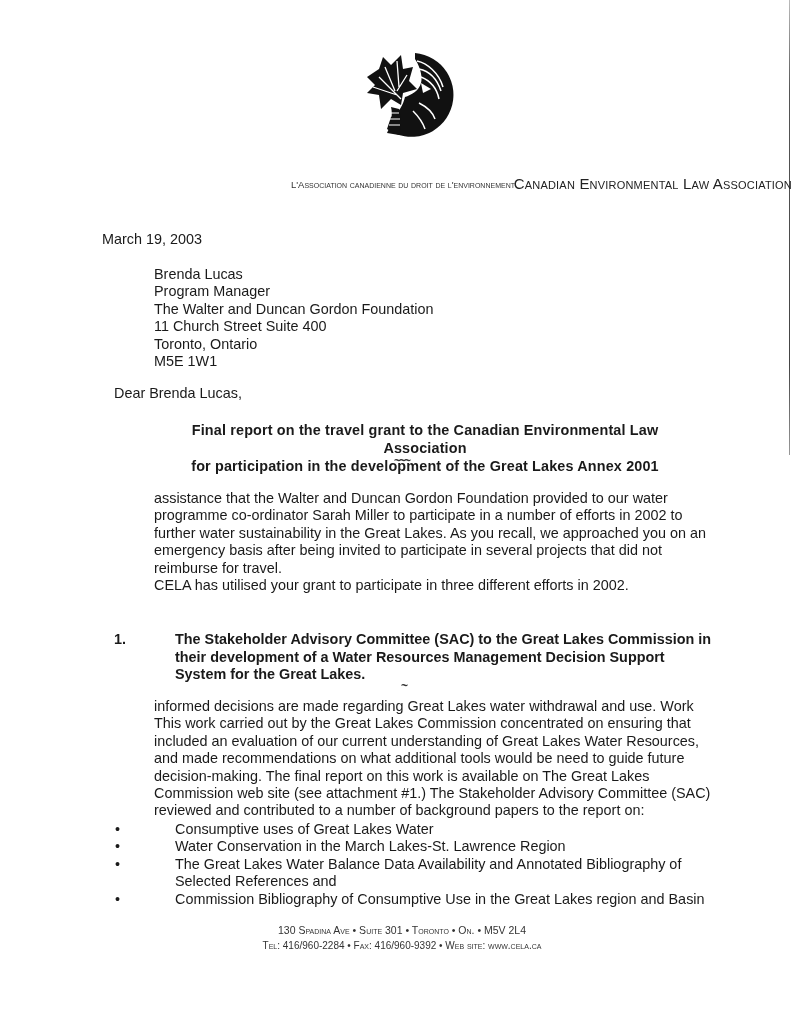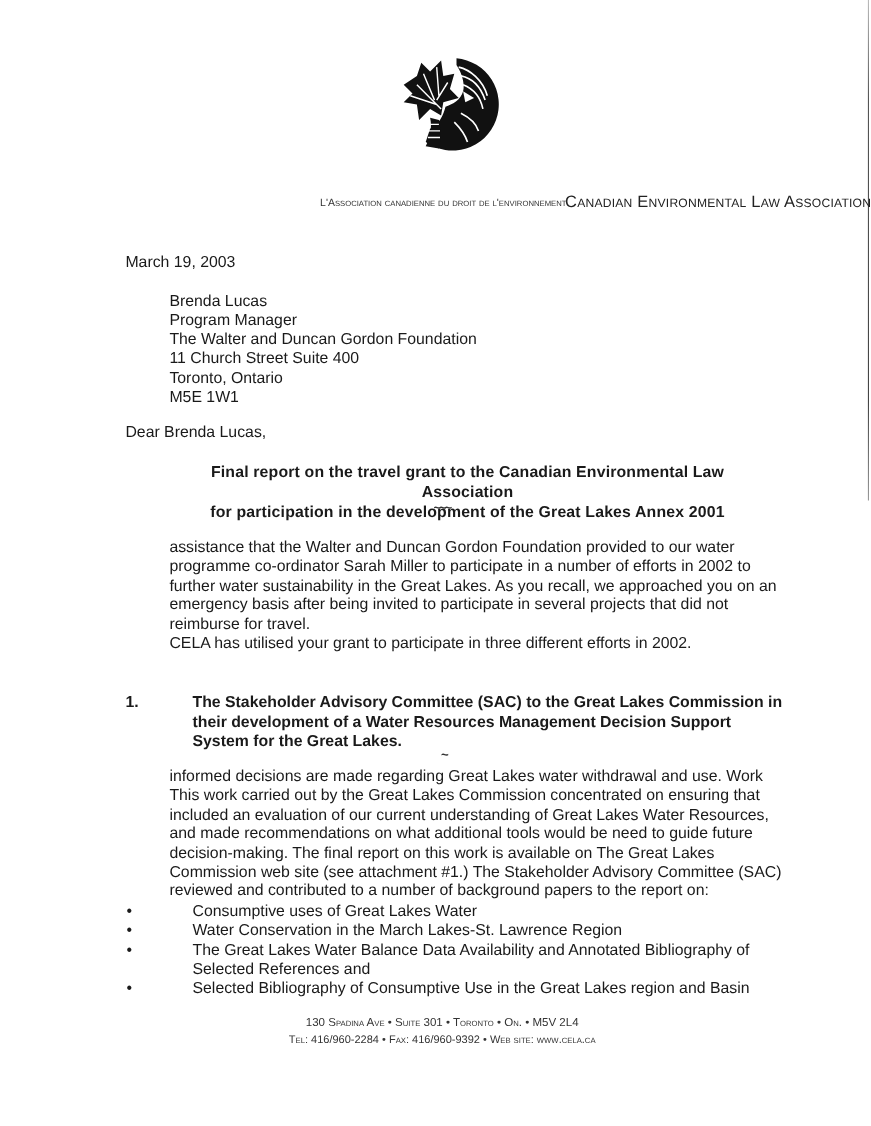--- a/index.html
+++ b/index.html
@@ -53,21 +53,21 @@
       color: #333;
       padding-left: 14px;
       box-sizing: border-box;
     }
     .text {
       position: absolute;
       font-size: 14.4px;
       line-height: 17.4px;
       white-space: nowrap;
     }
-    .date { left: 114px; top: 231px; text-align: center; }
+    .date { left: 102px; top: 231px; text-align: center; }
     .address { left: 114px; top: 266px; }
     .salutation { left: 114px; top: 385px; }
     .title {
       position: absolute;
       left: 110px;
       width: 590px;
       top: 421px;
       text-align: center;
       font-weight: bold;
       font-size: 14.4px;
@@ -218,21 +218,21 @@
     <span class="dot">•</span>
     <span class="line">Water Conservation in the March Lakes-St. Lawrence Region</span>
   </div>
   <div class="bullet-row">
     <span class="dot">•</span>
     <span class="line">The Great Lakes Water Balance Data Availability and Annotated Bibliography of</span>
     <span class="line">Selected References and</span>
   </div>
   <div class="bullet-row">
     <span class="dot">•</span>
-    <span class="line">Selected Bibliography of Consumptive Use in the Great Lakes region and Basin</span>
+    <span class="line">Commission Bibliography of Consumptive Use in the Great Lakes region and Basin</span>
   </div>
 </div>
 
 <div class="footer-1">
   <span style="font-variant: small-caps;">130 Spadina Ave • Suite 301 • Toronto • On. • M5V 2L4</span>
 </div>
 <div class="footer-2">
   <span style="font-variant: small-caps;">Tel: 416/960-2284 • Fax: 416/960-9392 • Web site: www.cela.ca</span>
 </div>
 

